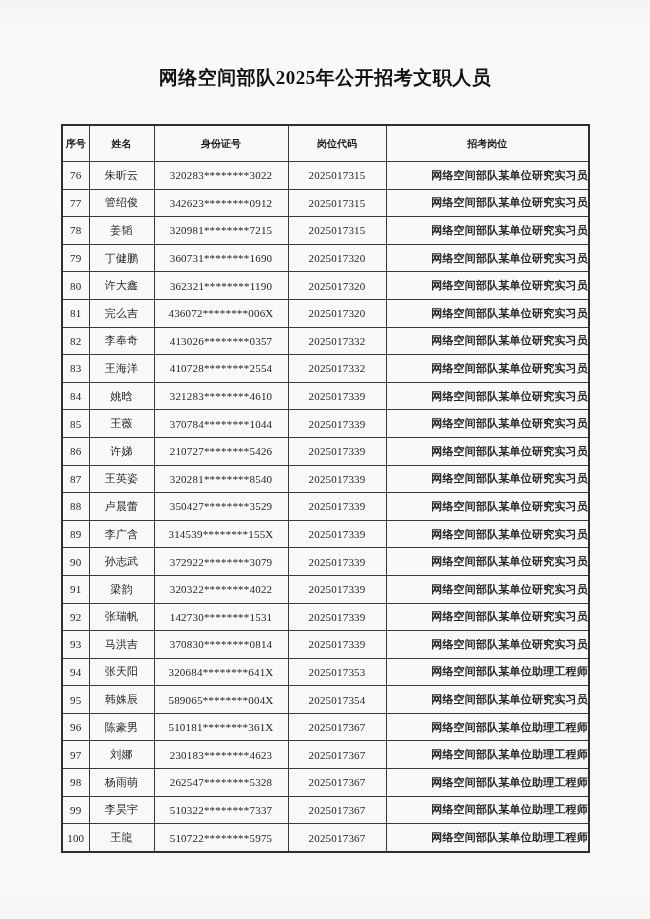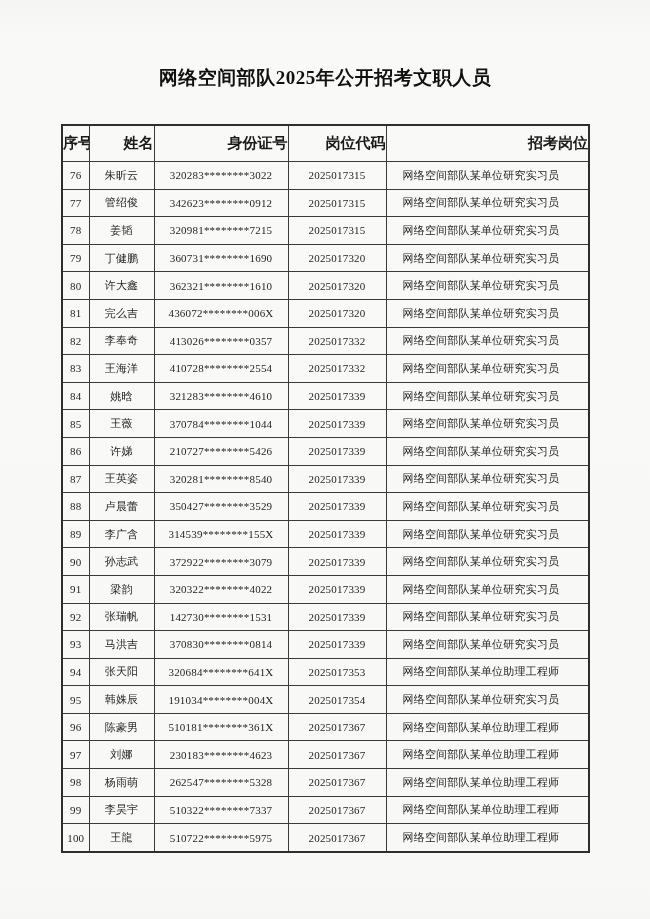--- a/index.html
+++ b/index.html
@@ -46,32 +46,32 @@
     padding: 0;
     text-align: center;
     vertical-align: middle;
     font-size: 11px;
     color: #242424;
     white-space: nowrap;
     overflow: hidden;
   }
   table.roster thead th {
     height: 35px;
-    font-size: 15px;
+    font-size: 10px;
     font-weight: bold;
     color: #1a1a1a;
-    text-align: right;
   }
   table.roster tbody td {
     height: 26.6px;
     letter-spacing: 0.2px;
   }
   table.roster tbody td.col-post {
-    text-align: left;
+    text-align: right;
     padding-left: 16px;
+    font-weight: bold;
   }
   col.c-idx  { width: 27px; }
   col.c-name { width: 65px; }
   col.c-id   { width: 134px; }
   col.c-code { width: 98px; }
   col.c-post { width: 203px; }
 </style>
 </head>
 <body>
 
@@ -123,21 +123,21 @@
         <tr>
           <td>79</td>
           <td>丁健鹏</td>
           <td>360731********1690</td>
           <td>2025017320</td>
           <td class="col-post">网络空间部队某单位研究实习员</td>
         </tr>
         <tr>
           <td>80</td>
           <td>许大鑫</td>
-          <td>362321********1610</td>
+          <td>362321********1190</td>
           <td>2025017320</td>
           <td class="col-post">网络空间部队某单位研究实习员</td>
         </tr>
         <tr>
           <td>81</td>
           <td>完么吉</td>
           <td>436072********006X</td>
           <td>2025017320</td>
           <td class="col-post">网络空间部队某单位研究实习员</td>
         </tr>
@@ -228,21 +228,21 @@
         <tr>
           <td>94</td>
           <td>张天阳</td>
           <td>320684********641X</td>
           <td>2025017353</td>
           <td class="col-post">网络空间部队某单位助理工程师</td>
         </tr>
         <tr>
           <td>95</td>
           <td>韩姝辰</td>
-          <td>191034********004X</td>
+          <td>589065********004X</td>
           <td>2025017354</td>
           <td class="col-post">网络空间部队某单位研究实习员</td>
         </tr>
         <tr>
           <td>96</td>
           <td>陈豪男</td>
           <td>510181********361X</td>
           <td>2025017367</td>
           <td class="col-post">网络空间部队某单位助理工程师</td>
         </tr>

